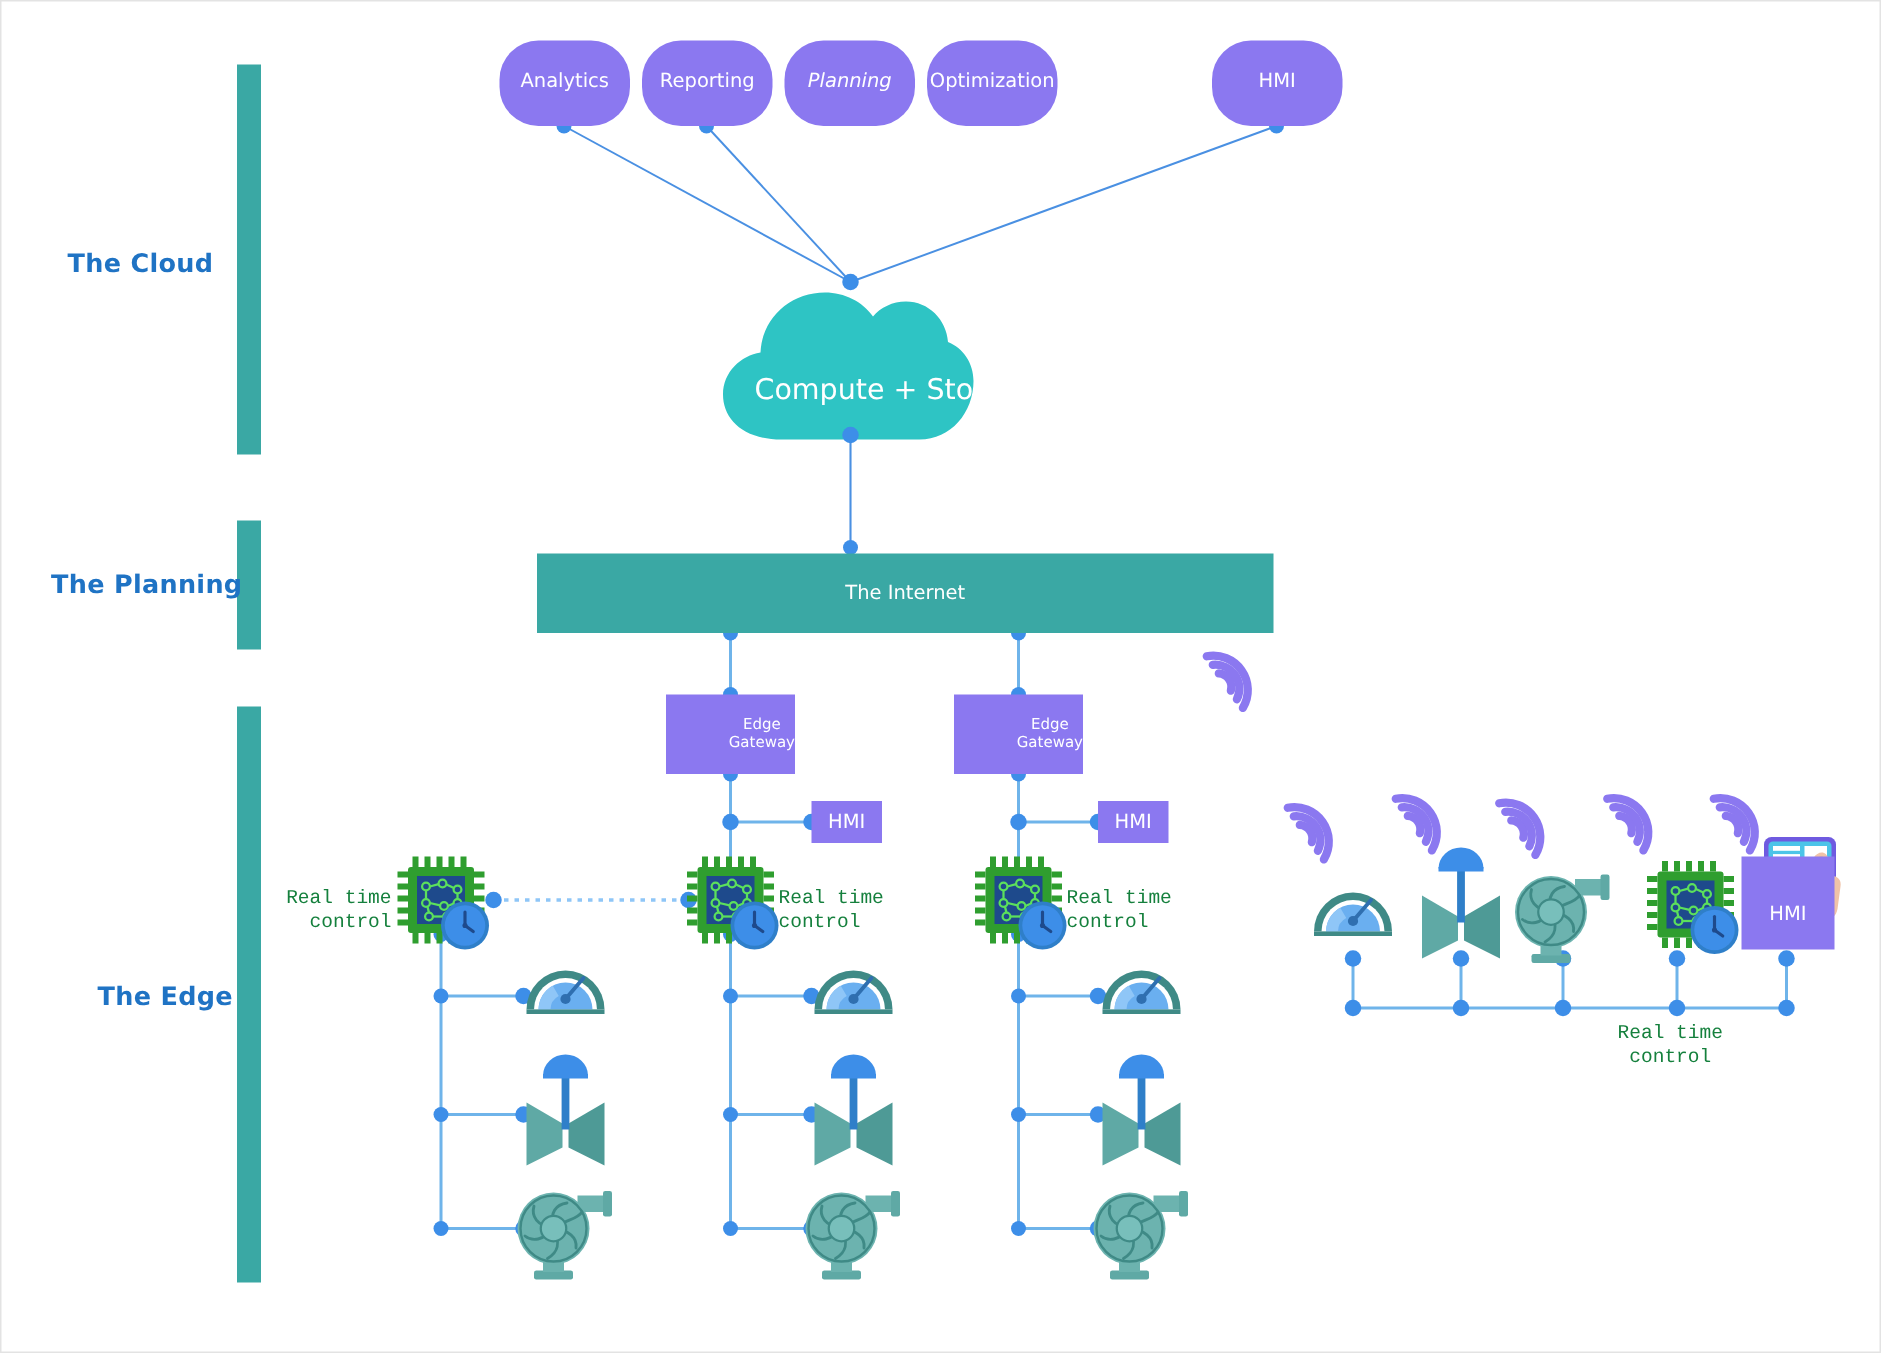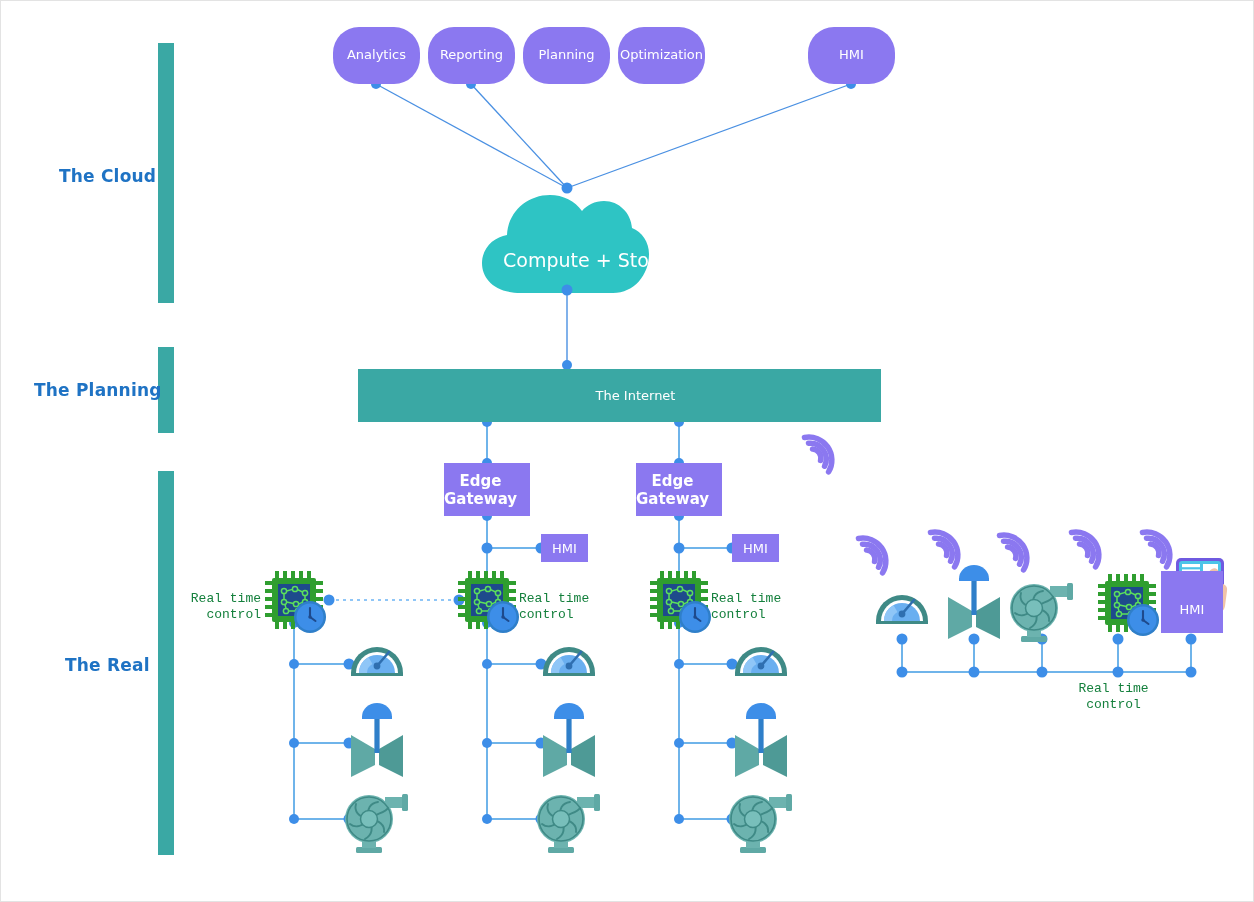--- a/index.html
+++ b/index.html
@@ -13,22 +13,22 @@
   
   .zone-label{position:absolute;color:#1f73c4;font-size:17px;font-weight:bold;
               white-space:nowrap;letter-spacing:.2px;}
   .zone-bar{position:absolute;width:16px;background:#3aa8a4;}
 
   
   .appbox{position:absolute;background:#8b78f0;color:#ffffff;
           display:flex;align-items:center;justify-content:center;
           font-size:13px;text-align:center;line-height:1.15;border-radius:26px;}
   .gwbox{position:absolute;background:#8b78f0;color:#fff;
-         display:flex;align-items:center;justify-content:flex-start;
-         font-size:15px;text-align:center;line-height:1.2;font-weight:bold;}
+         display:flex;align-items:center;justify-content:flex-end;
+         font-size:10px;text-align:center;line-height:1.2;}
   .hmibox{position:absolute;background:#8b78f0;color:#fff;
           display:flex;align-items:center;justify-content:center;font-size:13px;}
   .hmitile{position:absolute;background:#8b78f0;color:#fff;
            display:flex;align-items:flex-end;justify-content:center;
            font-size:13px;padding-bottom:16px;box-sizing:border-box;}
 
   
   .netbar{position:absolute;background:#3aa8a4;color:#fff;
           display:flex;align-items:center;justify-content:center;font-size:13px;}
 
@@ -377,33 +377,33 @@
         </g>
       <g transform="translate(1199,575)">
           <use href="#icon-hmi-tablet"></use>
         </g>
     </svg>
 
     <div class="zone-bar" style="left:157px;top:42px;height:260px;"></div>
     <div class="zone-bar" style="left:157px;top:346px;height:86px;"></div>
     <div class="zone-bar" style="left:157px;top:470px;height:384px;"></div>
 
-    <div class="zone-label" style="left:58px;top:165px;">The Cloud</div>
+    <div class="zone-label" style="left:44px;top:165px;">The Cloud</div>
     <div class="zone-label" style="left:33px;top:379px;">The Planning</div>
-    <div class="zone-label" style="left:64px;top:654px;">The Real</div>
+    <div class="zone-label" style="left:64px;top:654px;">The Edge</div>
 
     <div class="appbox" style="left:332px;top:26px;width:87px;height:57px;">Analytics</div>
     <div class="appbox" style="left:427px;top:26px;width:87px;height:57px;">Reporting</div>
-    <div class="appbox" style="left:522px;top:26px;width:87px;height:57px;">Planning</div>
+    <div class="appbox" style="left:522px;top:26px;width:87px;height:57px;font-style:italic;">Planning</div>
     <div class="appbox" style="left:617px;top:26px;width:87px;height:57px;">Optimization</div>
     <div class="appbox" style="left:807px;top:26px;width:87px;height:57px;">HMI</div>
 
     <div class="cloudtext" style="left:502px;top:248px;">Compute + Storage</div>
 
-    <div class="netbar" style="left:357px;top:368px;width:491px;height:53px;padding-left:32px;">The Internet</div>
+    <div class="netbar" style="left:357px;top:368px;width:491px;height:53px;">The Internet</div>
 
     <div class="gwbox" style="left:443px;top:462px;width:86px;height:53px;">
       <span style="white-space:pre-line;">Edge
 Gateway</span>
     </div>
     <div class="gwbox" style="left:635px;top:462px;width:86px;height:53px;">
       <span style="white-space:pre-line;">Edge
 Gateway</span>
     </div>
 

